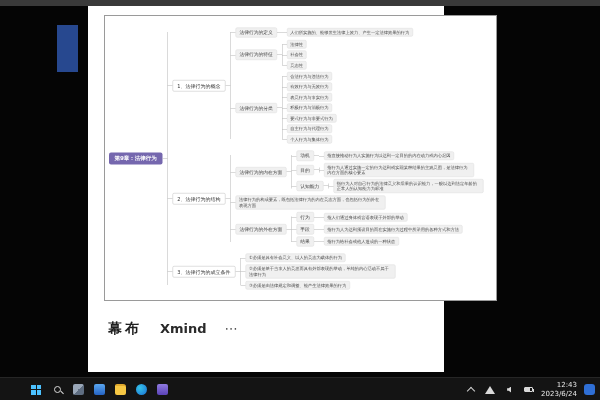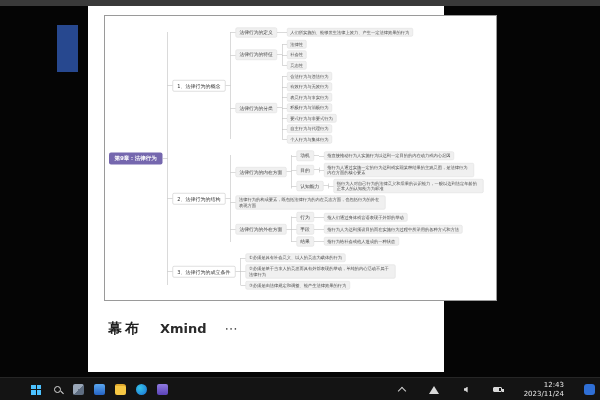--- a/index.html
+++ b/index.html
@@ -34,21 +34,21 @@
 
   
   .doc-footer{position:absolute;left:20px;bottom:34px;display:flex;align-items:baseline;gap:18px;}
   .logo-mubu{font-size:14px;color:#1f1f1f;letter-spacing:3px;font-weight:bold;}
   .logo-xmind{font-size:13px;color:#2a2a2a;font-weight:bold;margin-top:17px;}
   .logo-more{font-size:13px;color:#555;letter-spacing:1px;}
 
   
   .taskbar{position:absolute;left:0;bottom:0;width:600px;height:23px;background:#141414;border-top:1px solid #262626;}
   .tb-left{position:absolute;left:30px;top:0;height:23px;display:flex;align-items:center;gap:9px;}
-  .tb-right{position:absolute;right:5px;top:0;height:23px;display:flex;align-items:center;gap:20px;}
+  .tb-right{position:absolute;right:5px;top:0;height:23px;display:flex;align-items:center;gap:7px;}
 
   .tb-icon{width:12px;height:12px;display:flex;align-items:center;justify-content:center;flex:0 0 auto;}
   .win-glyph{width:10px;height:10px;background-color:var(--tb-accent,#4cc2ff);
     background-image:linear-gradient(#141414 0 0),linear-gradient(#141414 0 0);
     background-size:1px 10px,10px 1px;background-position:4.5px 0,0 4.5px;background-repeat:no-repeat;}
   .search-glyph{width:7px;height:7px;border:1.4px solid #d9d9d9;border-radius:50%;position:relative;}
   .search-glyph::after{content:"";position:absolute;left:5px;top:5px;width:4px;height:1.4px;background:#d9d9d9;transform:rotate(45deg);}
   .tile{width:11px;height:11px;border-radius:2px;}
   .tile-taskview{background:linear-gradient(135deg,#9aa7b8 50%,#5f6e82 50%);}
   .tile-widgets{background:linear-gradient(180deg,#5aa7f0,#2563c4);}
@@ -270,19 +270,19 @@
           <span class="net-glyph"></span>
         </span>
       <span class="tb-icon">
           <span class="vol-glyph"></span>
         </span>
       <span class="tb-icon">
           <span class="batt-glyph"></span>
         </span>
       <span class="clock">
         <span>12:43</span>
-        <span>2023/11/24</span>
+        <span>2023/6/24</span>
       </span>
       <span class="notif-badge"></span>
     </div>
   </div>
 
 </div>
 
 </body></html>

